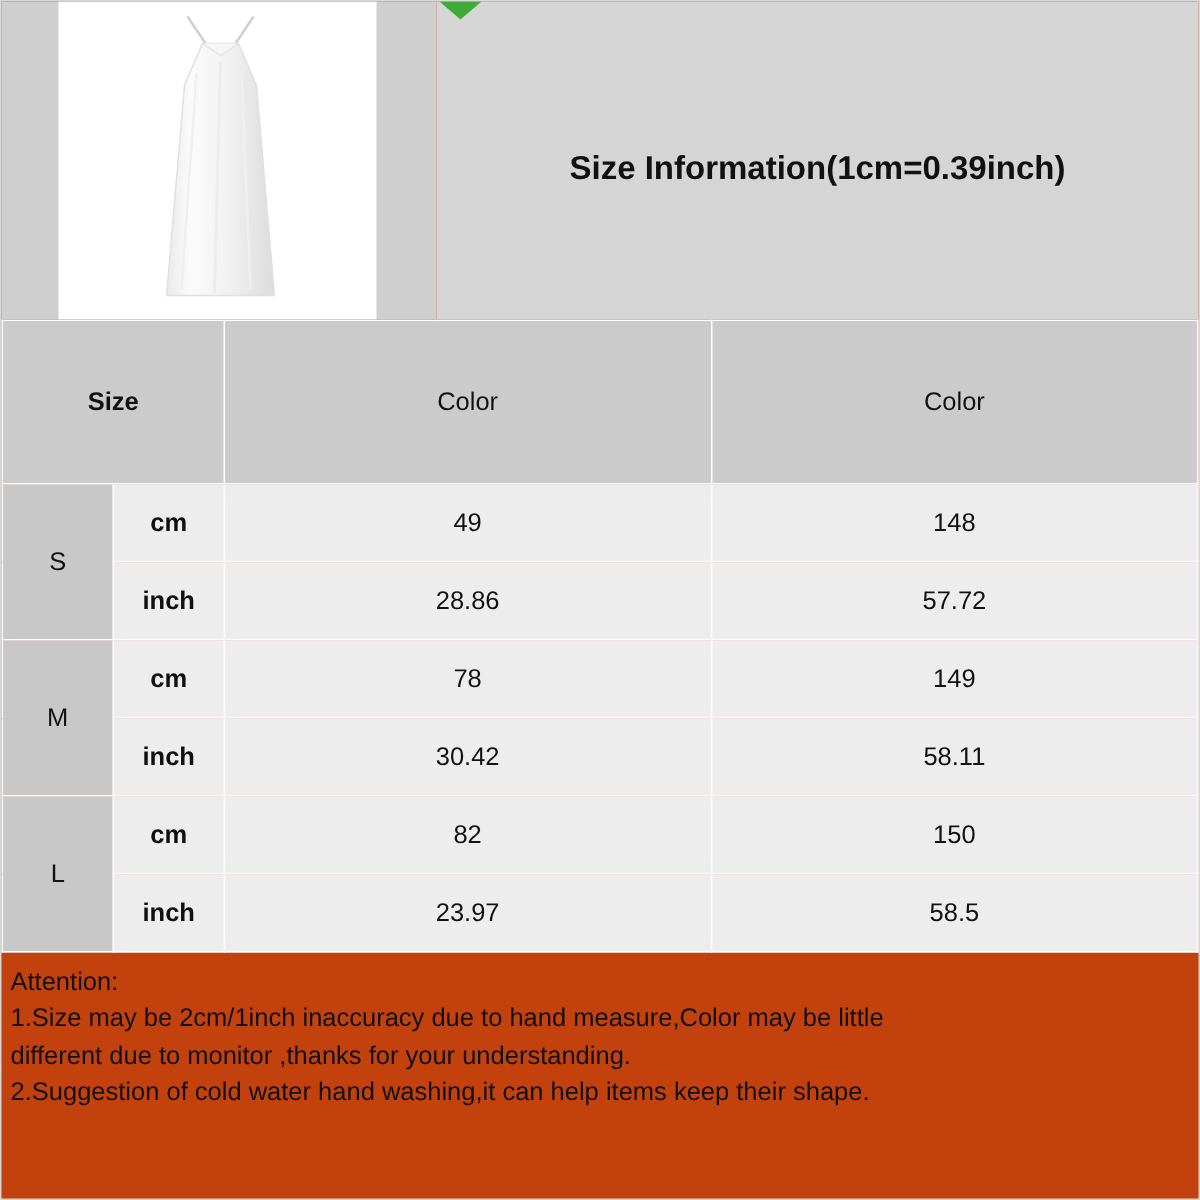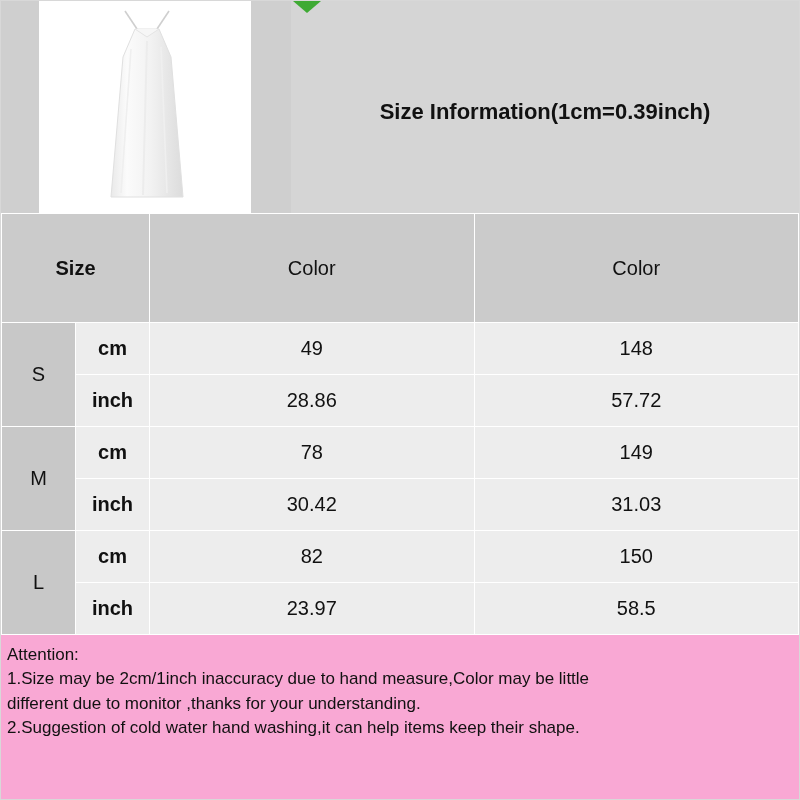--- a/index.html
+++ b/index.html
@@ -13,21 +13,21 @@
     font-family: "Liberation Sans", sans-serif;
     color: #111111;
     overflow: hidden;
   }
   .page {
     position: relative;
     width: 800px;
     height: 800px;
     box-sizing: border-box;
     border: 1px solid #d8d8d8;
-    background: #f9a8d4;
+    background: #c2410c;
   }
 
   
   .top {
     display: flex;
     height: 212px;
     width: 100%;
   }
   .top-left {
     position: relative;
@@ -80,21 +80,21 @@
   
   table.size-table {
     width: 100%;
     border-collapse: collapse;
     table-layout: fixed;
   }
   table.size-table td {
     border: 1px solid #ffffff;
     text-align: center;
     vertical-align: middle;
-    font-size: 20px;
+    font-size: 17px;
     color: #111111;
   }
   .hdr-size {
     width: 145px;
     background: #cbcbcb;
     font-size: 30px;
     font-weight: bold;
     height: 106px;
   }
   .hdr-col {
@@ -190,21 +190,21 @@
 
       <tr>
         <td class="cell-size" rowspan="2">M</td>
         <td class="cell-unit">cm</td>
         <td class="cell-val">78</td>
         <td class="cell-val">149</td>
       </tr>
       <tr>
         <td class="cell-unit">inch</td>
         <td class="cell-val">30.42</td>
-        <td class="cell-val">31.03</td>
+        <td class="cell-val">58.11</td>
       </tr>
 
       <tr>
         <td class="cell-size" rowspan="2">L</td>
         <td class="cell-unit">cm</td>
         <td class="cell-val">82</td>
         <td class="cell-val">150</td>
       </tr>
       <tr>
         <td class="cell-unit">inch</td>

